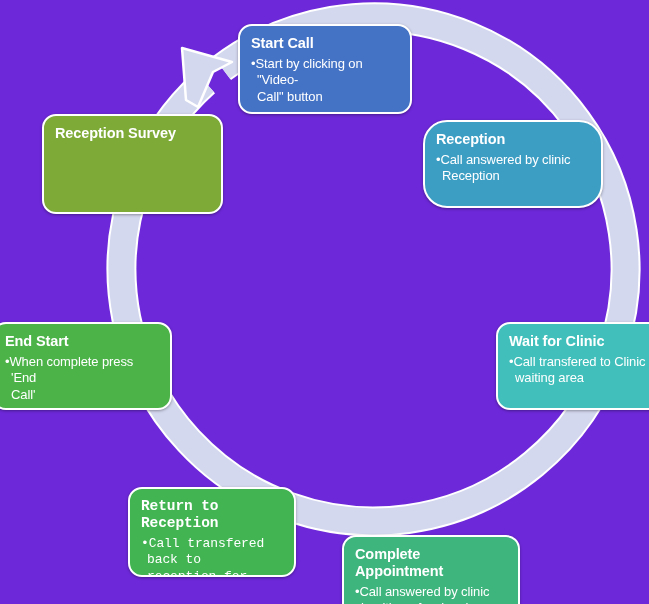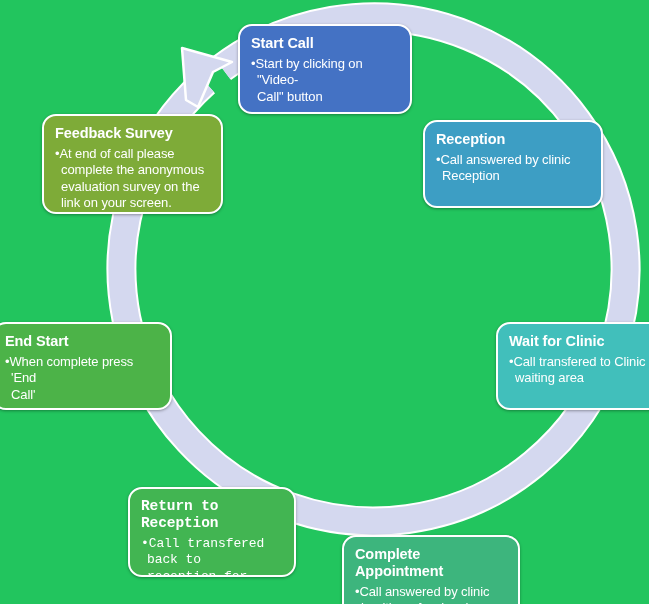--- a/index.html
+++ b/index.html
@@ -44,31 +44,31 @@
     line-height: 1.25;
     margin: 0;
     letter-spacing: -0.1px;
     text-indent: -6px;
     padding-left: 6px;
     white-space: pre-line;
   }
 
   
   #node-start-call      { left: 238px; top: 24px;  width: 174px; height: 90px; }
-  #node-reception       { left: 423px; top: 120px; width: 180px; height: 88px; }
+  #node-reception       { left: 423px; top: 120px; width: 180px; height: 88px; border-radius: 24px; }
   #node-wait-for-clinic { left: 468px; top: 322px; width: 181px; height: 88px; margin-left: 28px; }
   #node-complete-appointment { left: 342px; top: 487px; width: 178px; height: 88px; margin-top: 48px; }
   #node-return-to-reception  { left: 128px; top: 487px; width: 168px; height: 90px; font-family: Liberation Mono, monospace; }
   #node-end-call        { left: -8px;  top: 322px; width: 180px; height: 88px; }
   #node-feedback-survey { left: 42px;  top: 114px; width: 181px; height: 100px; }
 </style>
 </head>
 <body>
 
-<div id="stage" style="background: #22c55e;">
+<div id="stage" style="background: #6d28d9;">
 
   <svg id="ring-layer" viewBox="0 0 649 604">
 
     <g>
       <path id="ring-arc" d="M 222 68
                A 252 252 0 1 1 205 82" fill="none" stroke="#ffffff" stroke-width="30" stroke-linecap="butt"></path>
       <path id="ring-arc-fill" d="M 222 68
                A 252 252 0 1 1 205 82" fill="none" stroke="#d4d8ef" stroke-width="26" stroke-linecap="butt"></path>
     </g>
 
@@ -108,20 +108,16 @@
  up arrangements</p>
   </div>
 
   <div class="node" id="node-end-call" style="background:#4cb348">
     <p class="node-title">End Start</p>
     <p class="node-body">•When complete press 'End
  Call'</p>
   </div>
 
   <div class="node" id="node-feedback-survey" style="background:#7eab38">
-    <p class="node-title">Feedback Survey</p>
-    <p class="node-body">•At end of call please
- complete the anonymous
- evaluation survey on the
- link on your screen.</p>
+    <p class="node-title">Reception Survey</p>
   </div>
 
 </div>
 
 </body></html>

